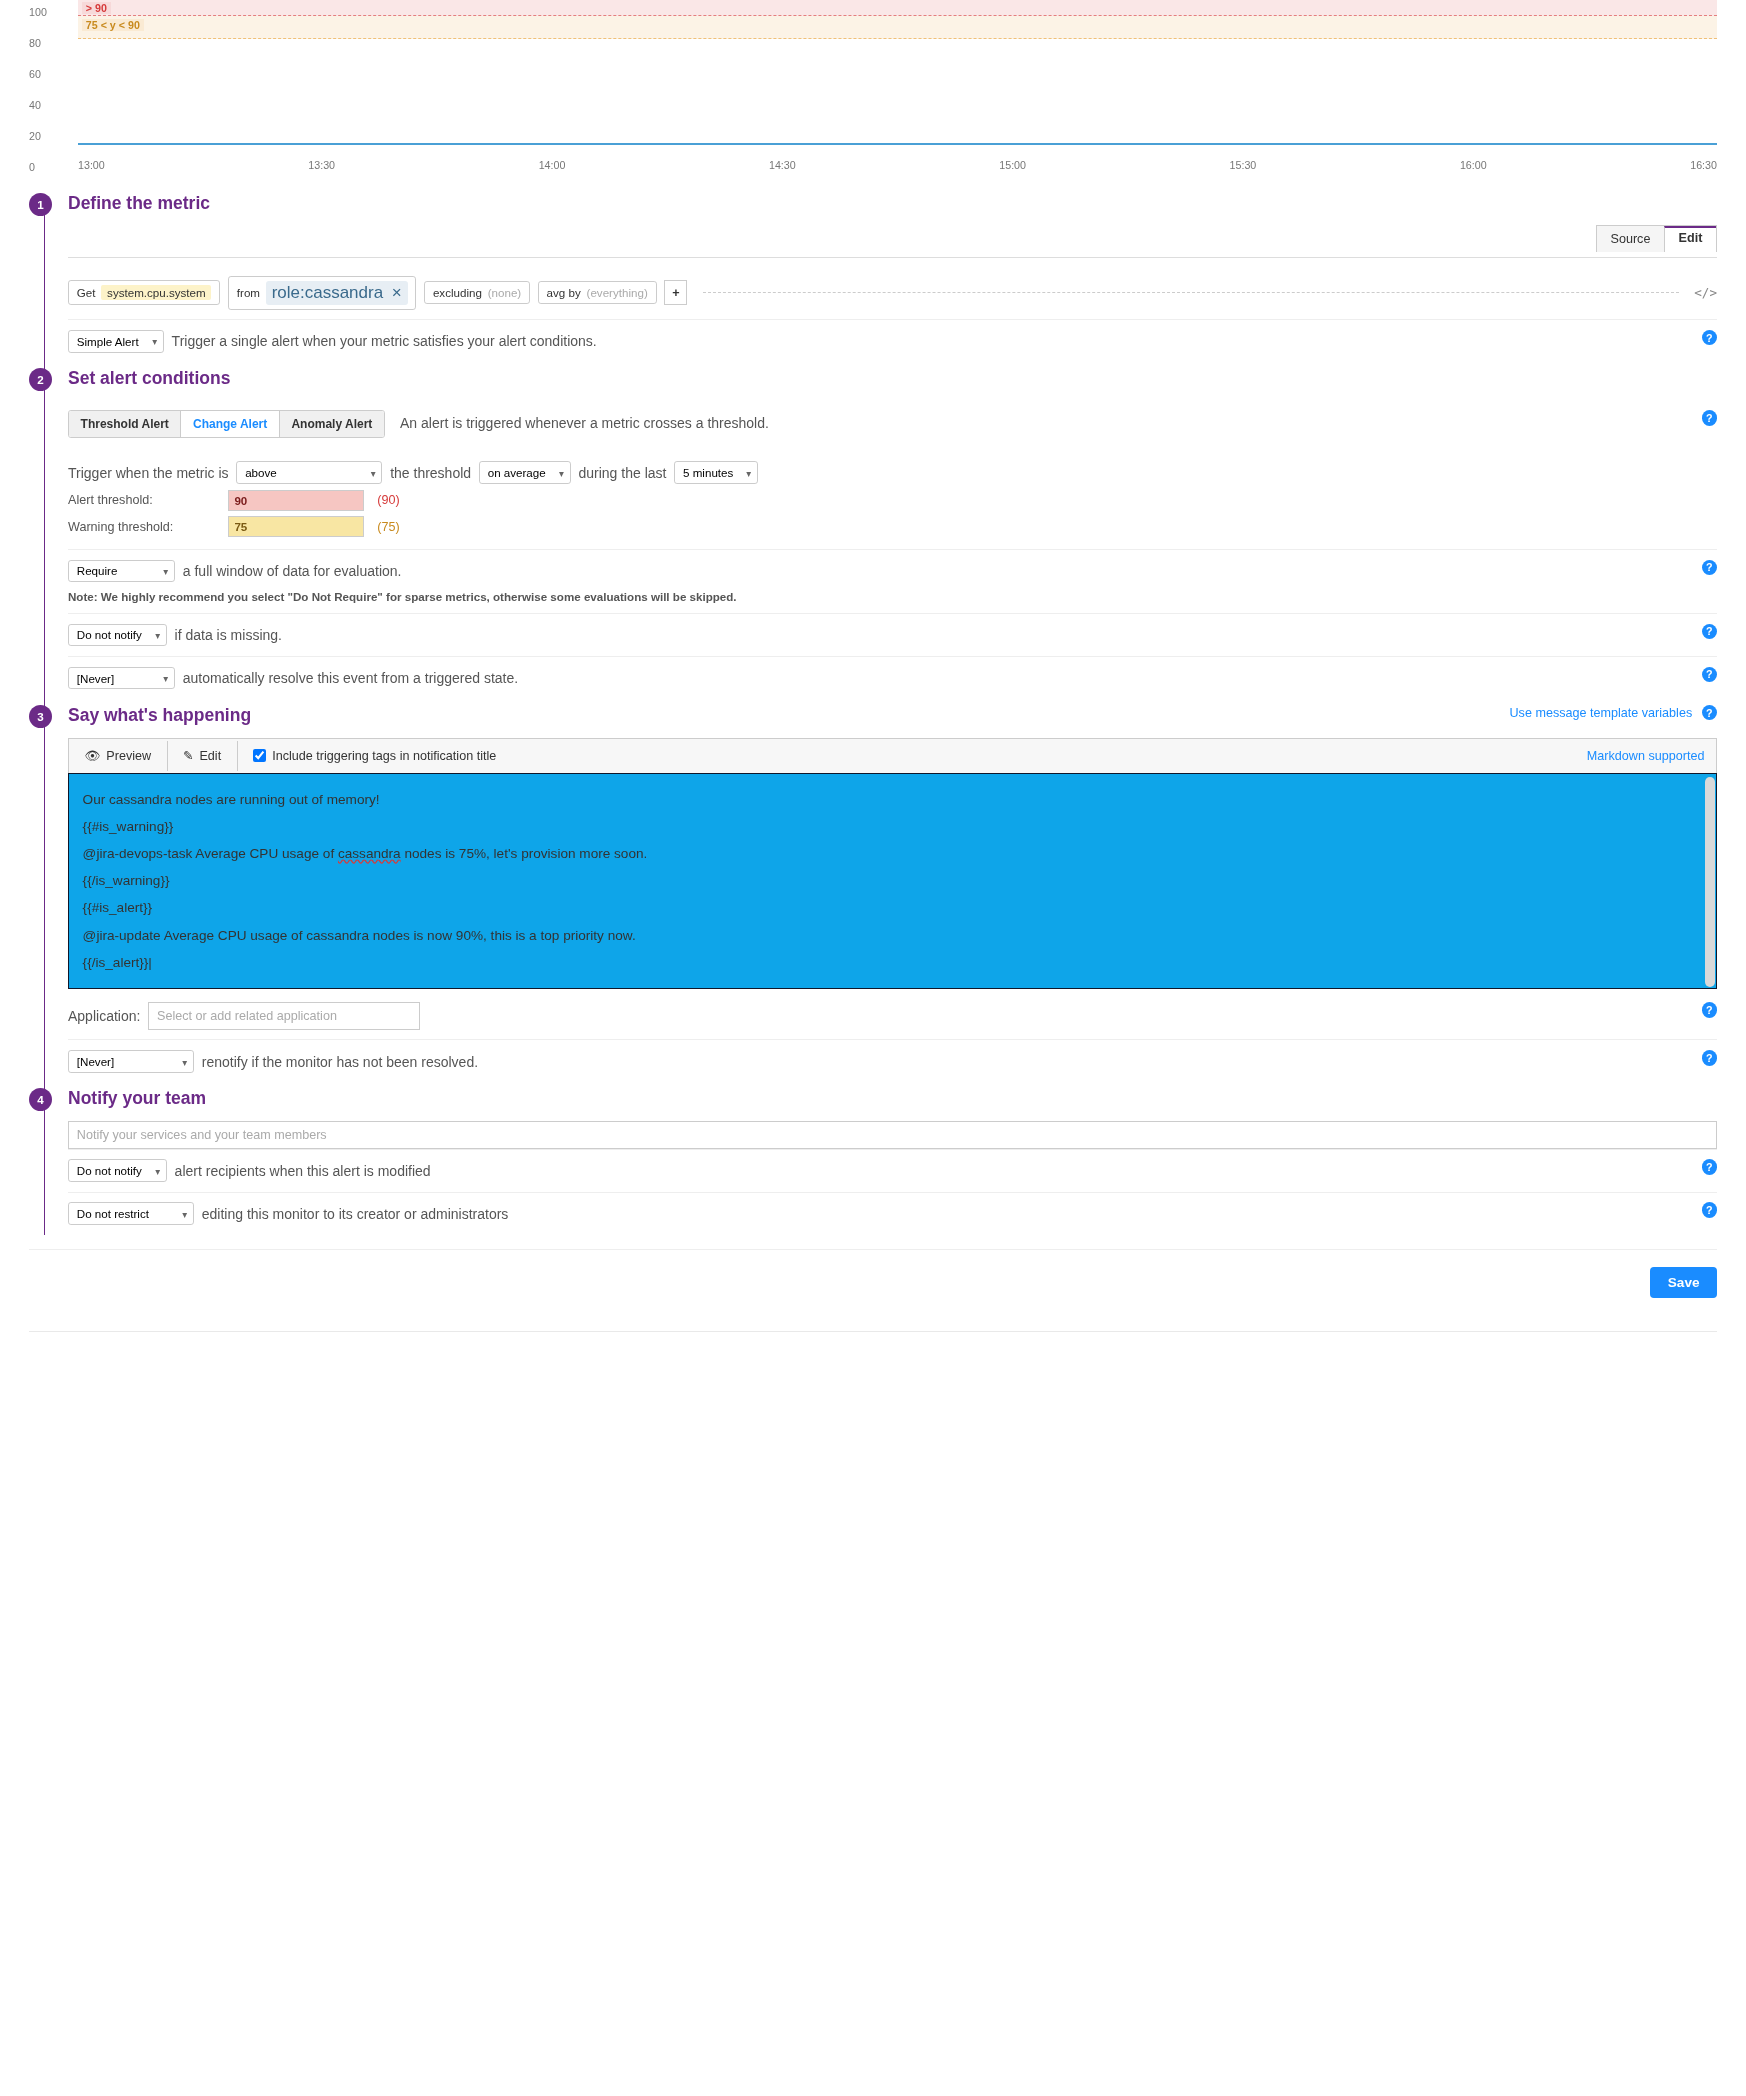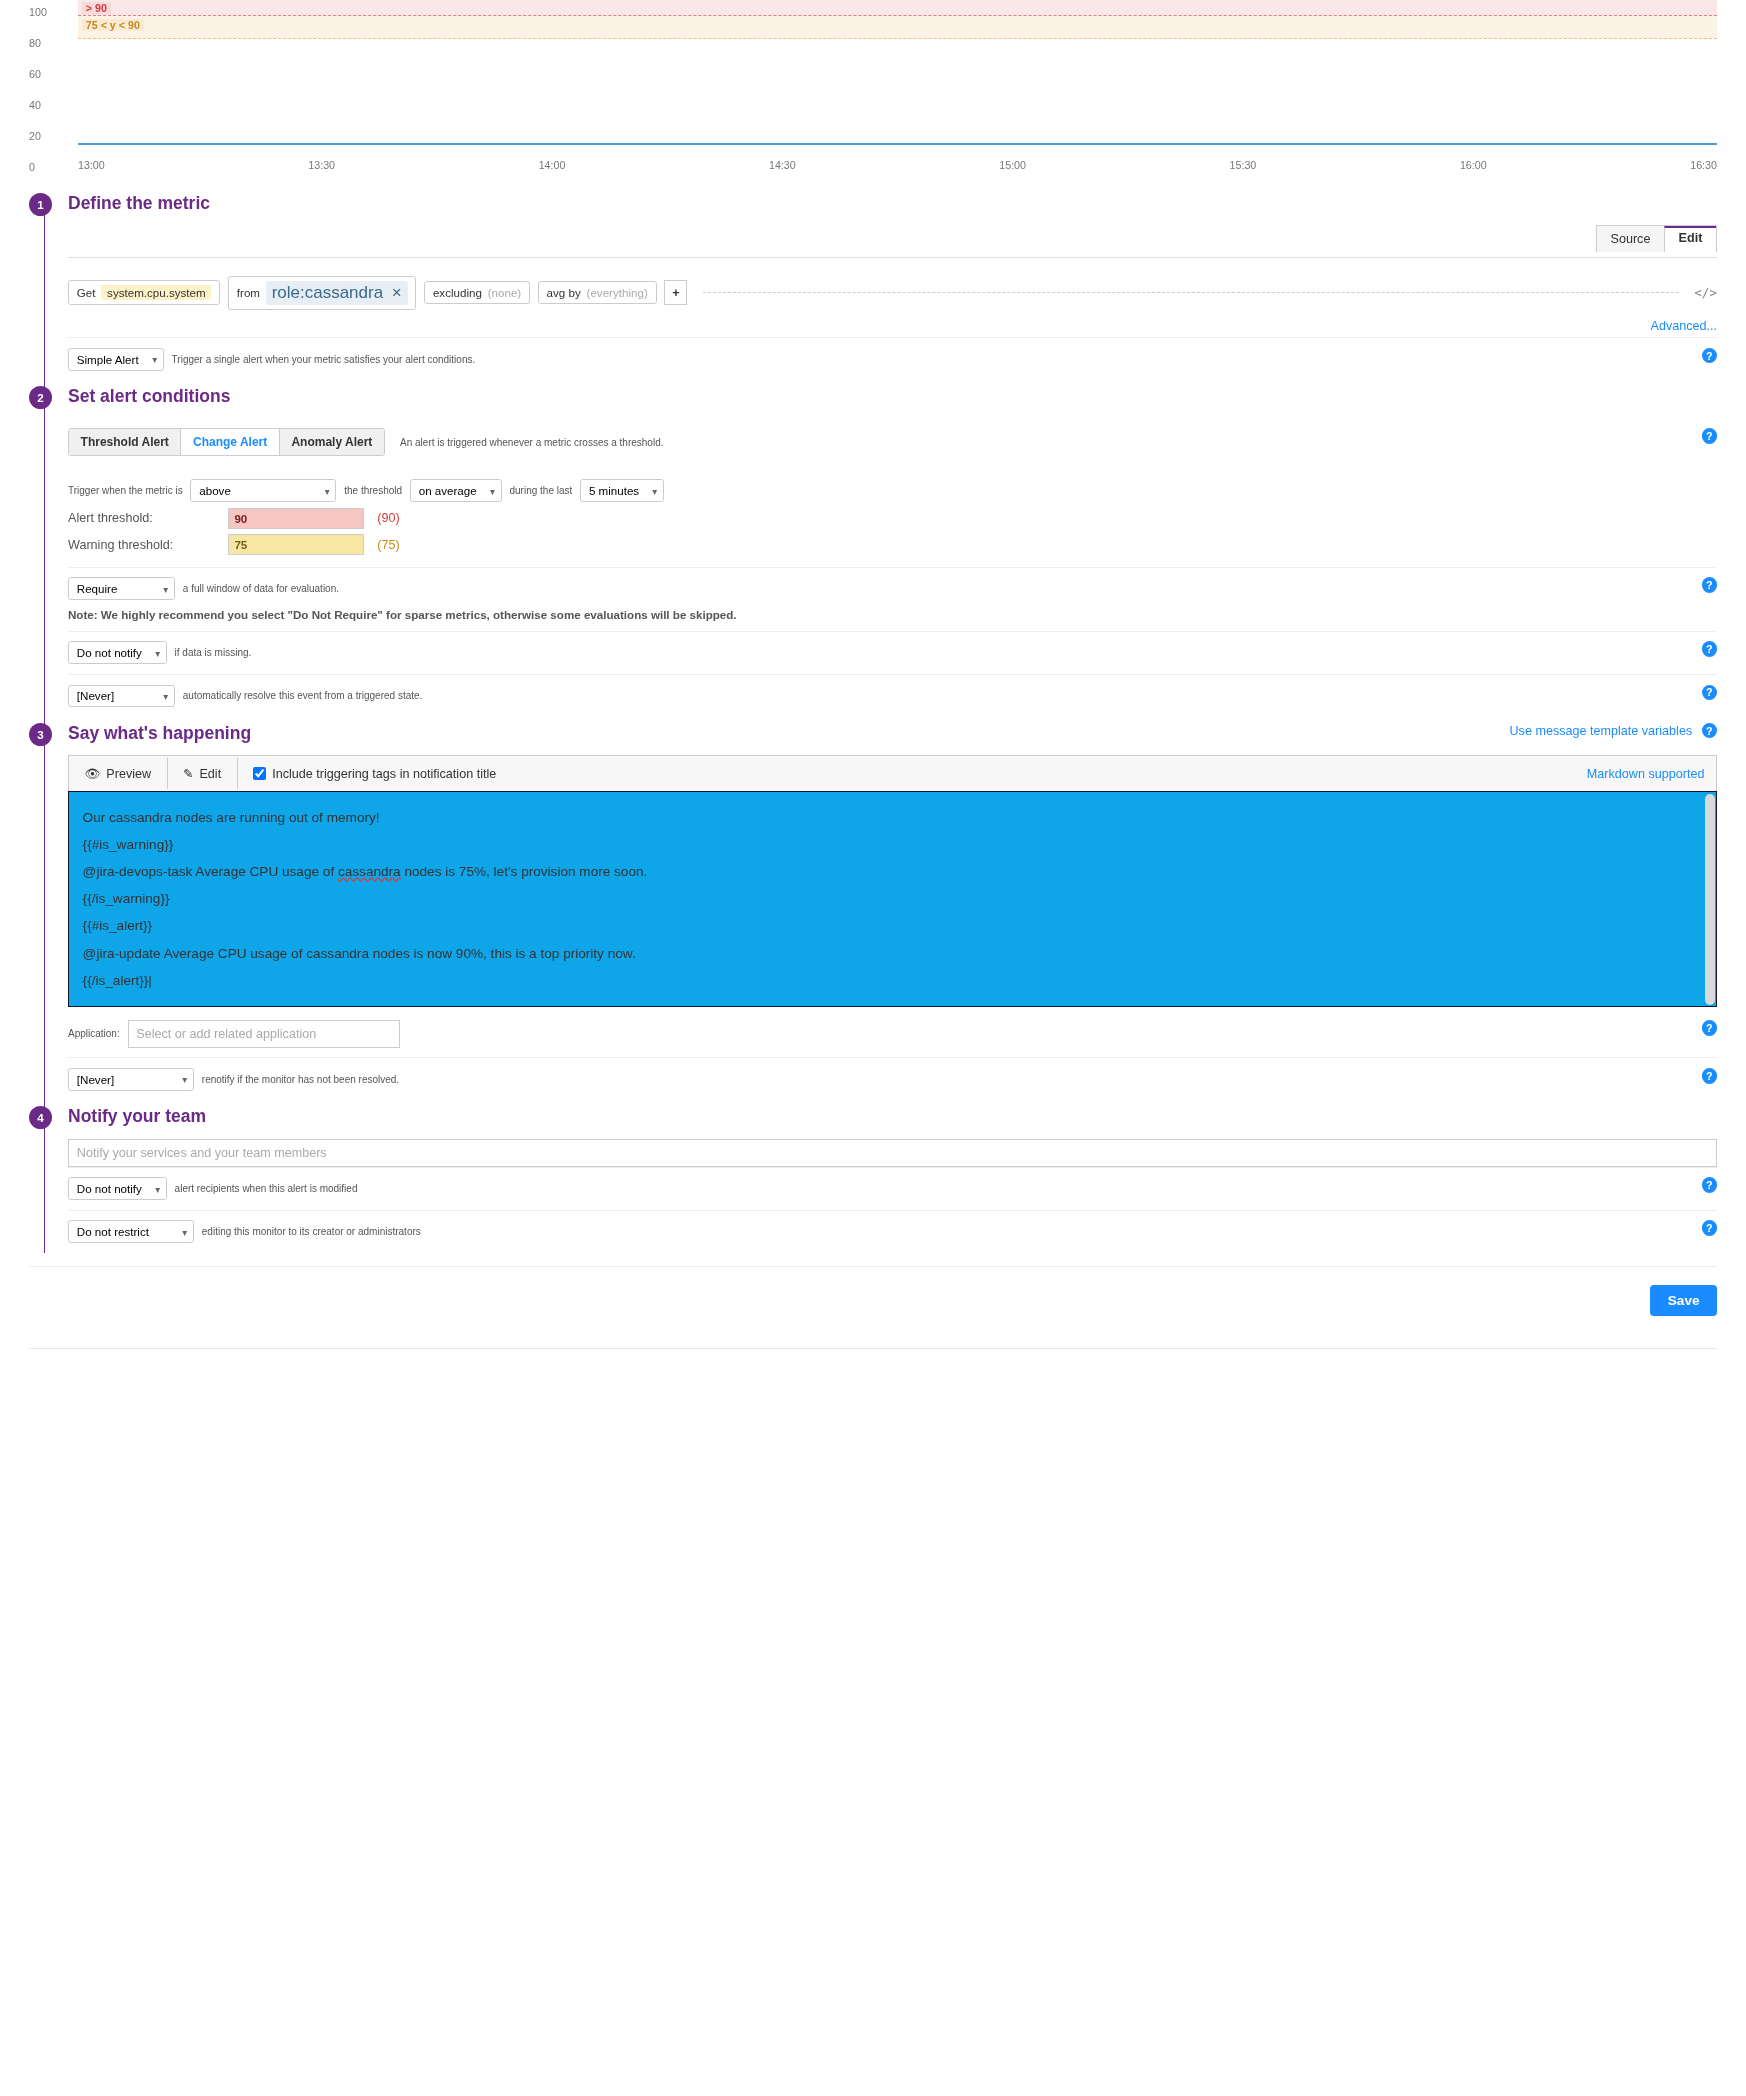--- a/index.html
+++ b/index.html
@@ -45,21 +45,21 @@
   .link-right { float:right; color:#1a8cff; font-size:12.6px; cursor:pointer;}
   .help-q { float:right; width:15.5px; height:15.5px; border-radius:50%; background:#1a8cff; color:#fff; font-size:10.7px; font-weight:700; display:flex; align-items:center; justify-content:center; cursor:pointer;}
   .row { padding: 9.7px 0; border-top:1px solid #eee; position:relative;}
   .row:first-of-type { border-top: none;}
   select, .select {
     border:1px solid #ccc; border-radius:2.9px; padding:3.9px 23px 3.9px 7.8px; font-size:11.6px; background:#fff;
     -webkit-appearance:none; appearance:none;
   }
   .select-wrap { position:relative; display:inline-block;}
   .select-wrap::after { content:"▾"; position:absolute; right:6.8px; top:50%; transform:translateY(-50%); font-size:9.7px; color:#666; pointer-events:none;}
-  .label-txt { font-size:10px; color:#555; }
+  .label-txt { font-size:14px; color:#555; }
   
   .alert-tabs { display:inline-flex; border:1px solid #ccc; border-radius:2.9px; overflow:hidden;}
   .alert-tabs > div { padding:5.8px 11.6px; font-size:12px; border-left:1px solid #ccc; cursor:pointer; background:#f0f0f0; font-weight:600;text-align:right;}
   .alert-tabs > div:first-child { border-left:none;}
   .alert-tabs > div.active { background:#fff; color:#1a8cff;}
   
   .th-row { display:flex; align-items:center; gap:13.6px; margin:5.8px 0;}
   .th-label { width:146px; font-size:12.6px; color:#555;}
   .th-input { width:136px; padding:2.9px 5.8px; border:1px solid #ccc; font-size:11.6px;font-weight:bold; }
   .th-input.alert-bg { background:#f6c6c2; color:#7a1b1b;}
@@ -151,23 +151,20 @@
       <span>excluding</span>
       <span class="pill-faint">(none)</span>
     </span>
     <span class="pill">
       <span>avg by</span>
       <span class="pill-faint">(everything)</span>
     </span>
     <span class="plusbtn">+</span>
     <span class="dashes"></span>
     <span class="code-icon">&lt;/&gt;</span>
-  </div>
-  <div style="overflow:hidden; padding-bottom:3.9px;">
-    <span class="link-right">Advanced...</span>
   </div>
 
   <div class="row">
     <span class="help-q">?</span>
     <span class="inline-flex">
       <span class="select-wrap">
         <select class="select">
           <option>Simple Alert</option>
         </select>
       </span>

